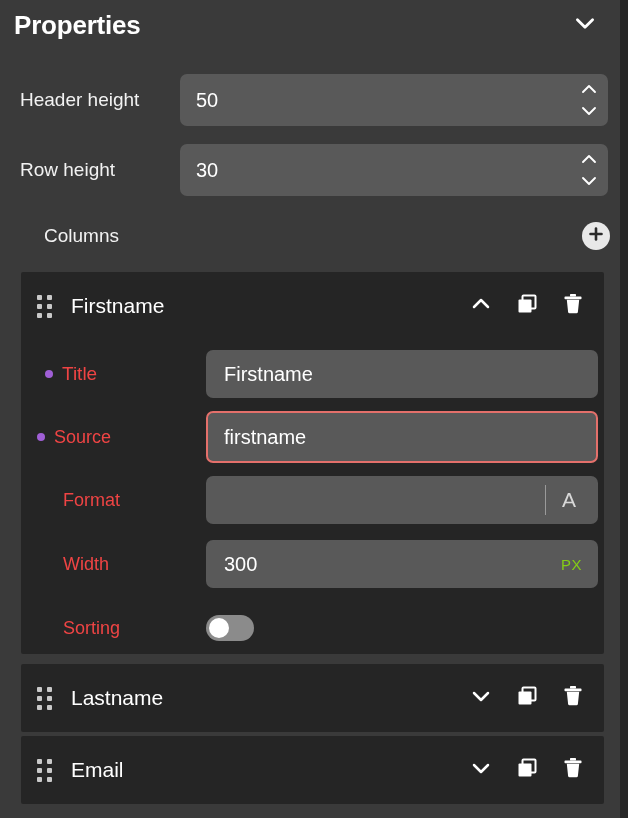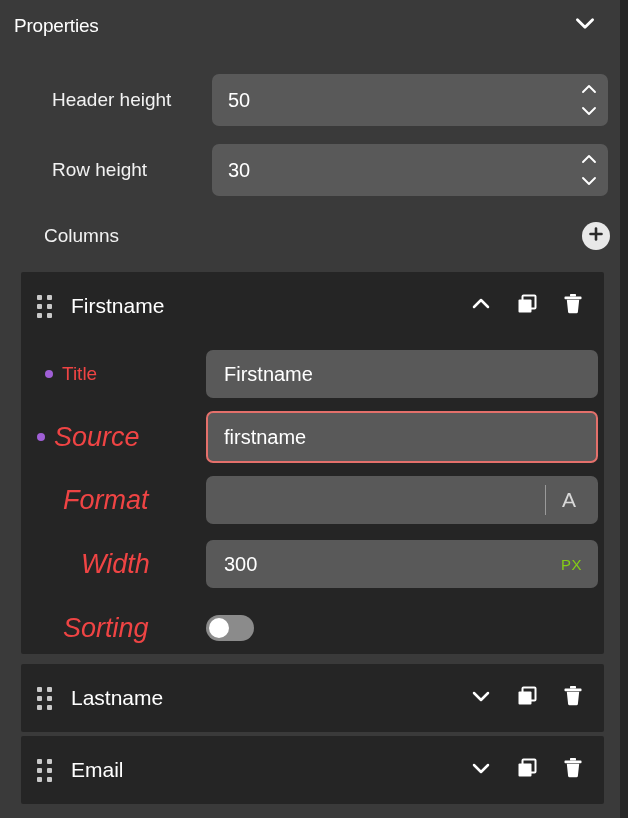--- a/index.html
+++ b/index.html
@@ -41,22 +41,22 @@
     left: 0;
     top: 0;
     width: 620px;
     height: 50px;
     display: flex;
     align-items: center;
     padding: 0 18px 0 14px;
     box-sizing: border-box;
   }
   #panel-title {
-    font-size: 19px;
-    font-weight: normal;
+    font-size: 26px;
+    font-weight: bold;
     letter-spacing: -0.2px;
     color: #ffffff;
     line-height: 1;
   }
   #header-collapse {
     margin-left: auto;
     width: 34px;
     height: 34px;
     display: flex;
     align-items: center;
@@ -67,21 +67,20 @@
   
   .prop-row {
     position: absolute;
     display: flex;
     align-items: center;
     box-sizing: border-box;
   }
   .row-label {
     color: #f2f2f2;
     line-height: 1.28;
-    margin-left: 32px;
   }
 
   
   #row-header-height {
     left: 20px;
     top: 64px;
     width: 588px;
     height: 72px;
   }
   #row-header-height .row-label {
@@ -249,21 +248,21 @@
     border-radius: 50%;
     background: #a05fd6;
     margin-right: 9px;
     flex: 0 0 auto;
   }
   .field-label {
     color: #ef4444;
     white-space: nowrap;
   }
   .lbl-sm { font-size: 19px; }
-  .lbl-md { font-size: 27px; font-style: italic; }
+  .lbl-md { font-size: 18px; }
 
   .text-field {
     position: relative;
     width: 392px;
     height: 48px;
     background: #595959;
     border-radius: 7px;
     display: flex;
     align-items: center;
     padding: 0 14px 0 16px;
@@ -448,21 +447,21 @@
       <div class="text-field">
         <span class="tval" placeholder=""></span>
         <span class="field-suffix">
           <span class="suffix-div"></span>
           <span class="suffix-a">A</span>
         </span>
       </div>
     </div>
 
     <div class="field-row" id="f-width">
-      <div class="field-label-wrap" style="padding-left:60px;">
+      <div class="field-label-wrap" style="padding-left:42px;">
         <span class="field-label lbl-md">Width</span>
       </div>
       <div class="text-field">
         <span class="tval">300</span>
         <span class="field-suffix">
           <span class="suffix-px">PX</span>
         </span>
       </div>
     </div>
 

